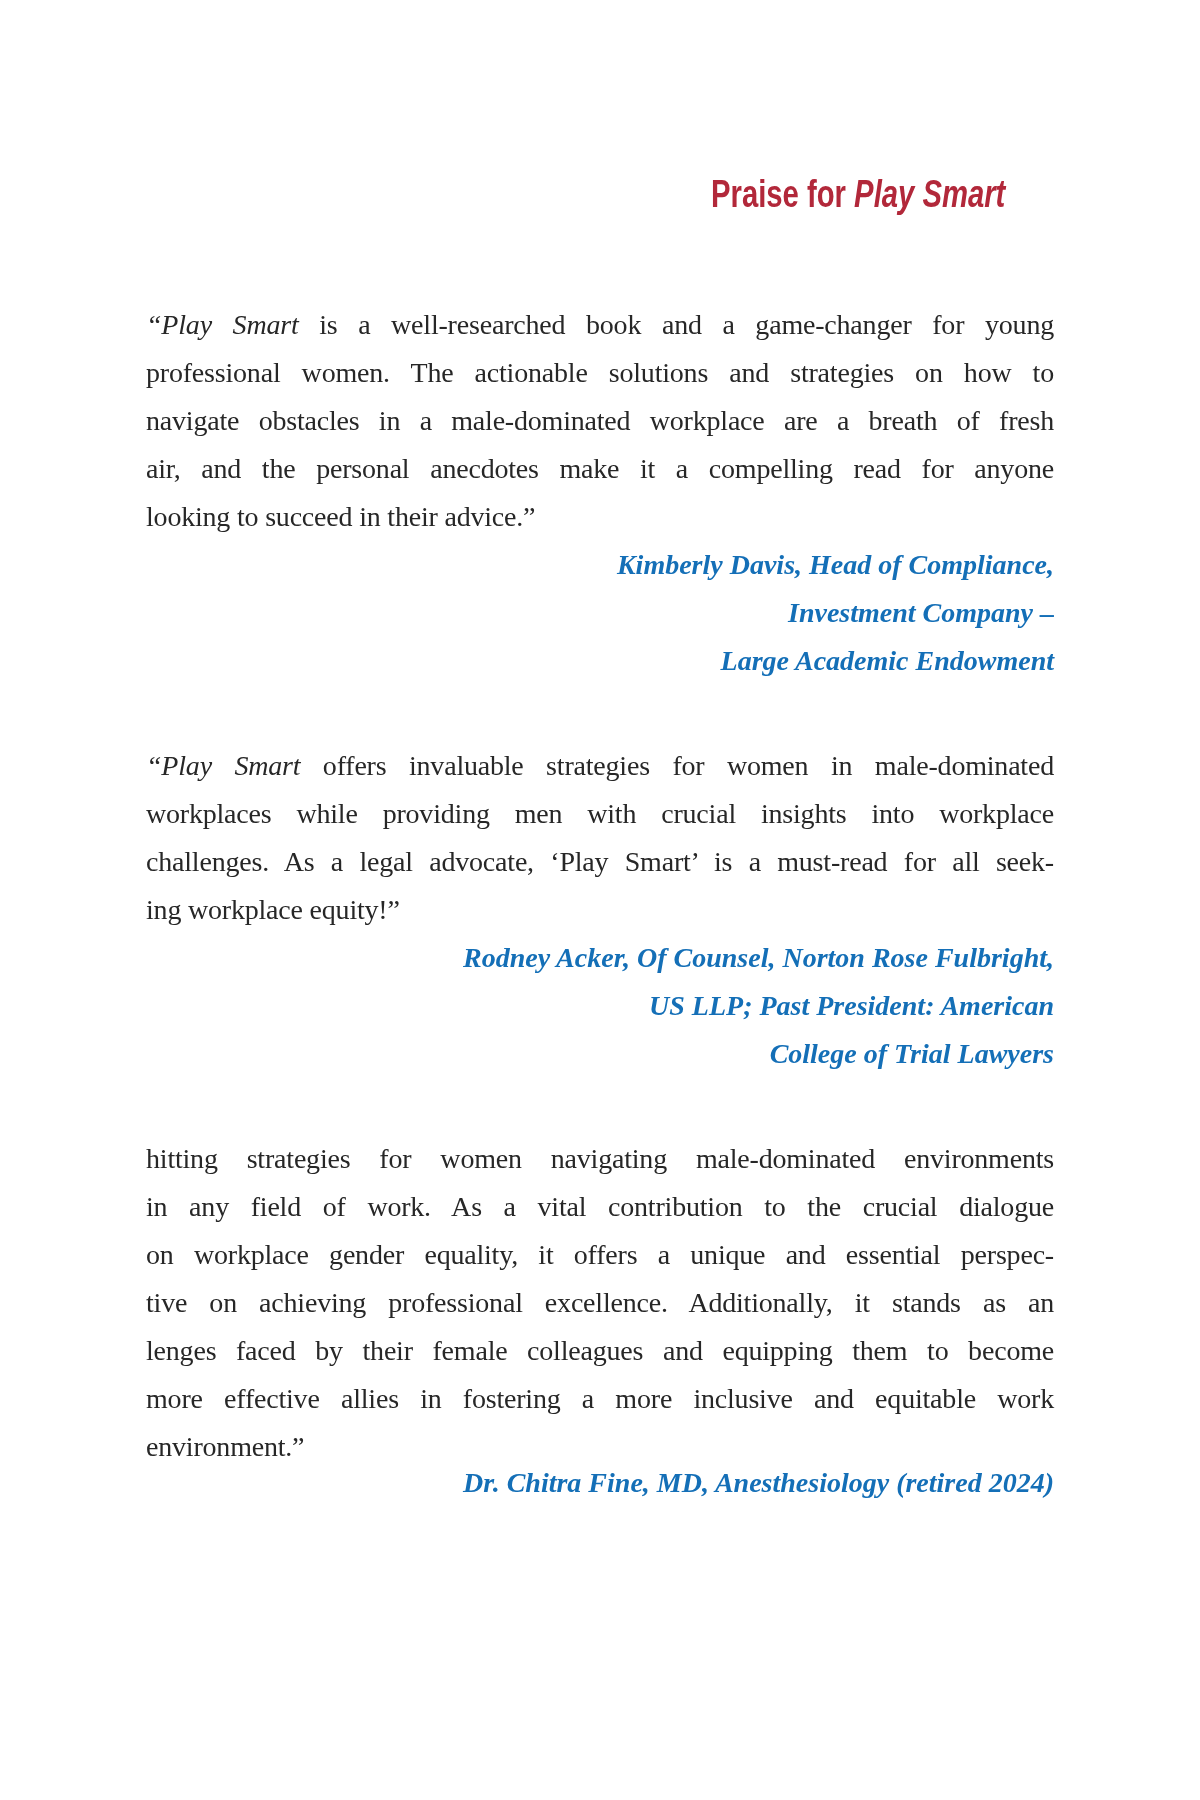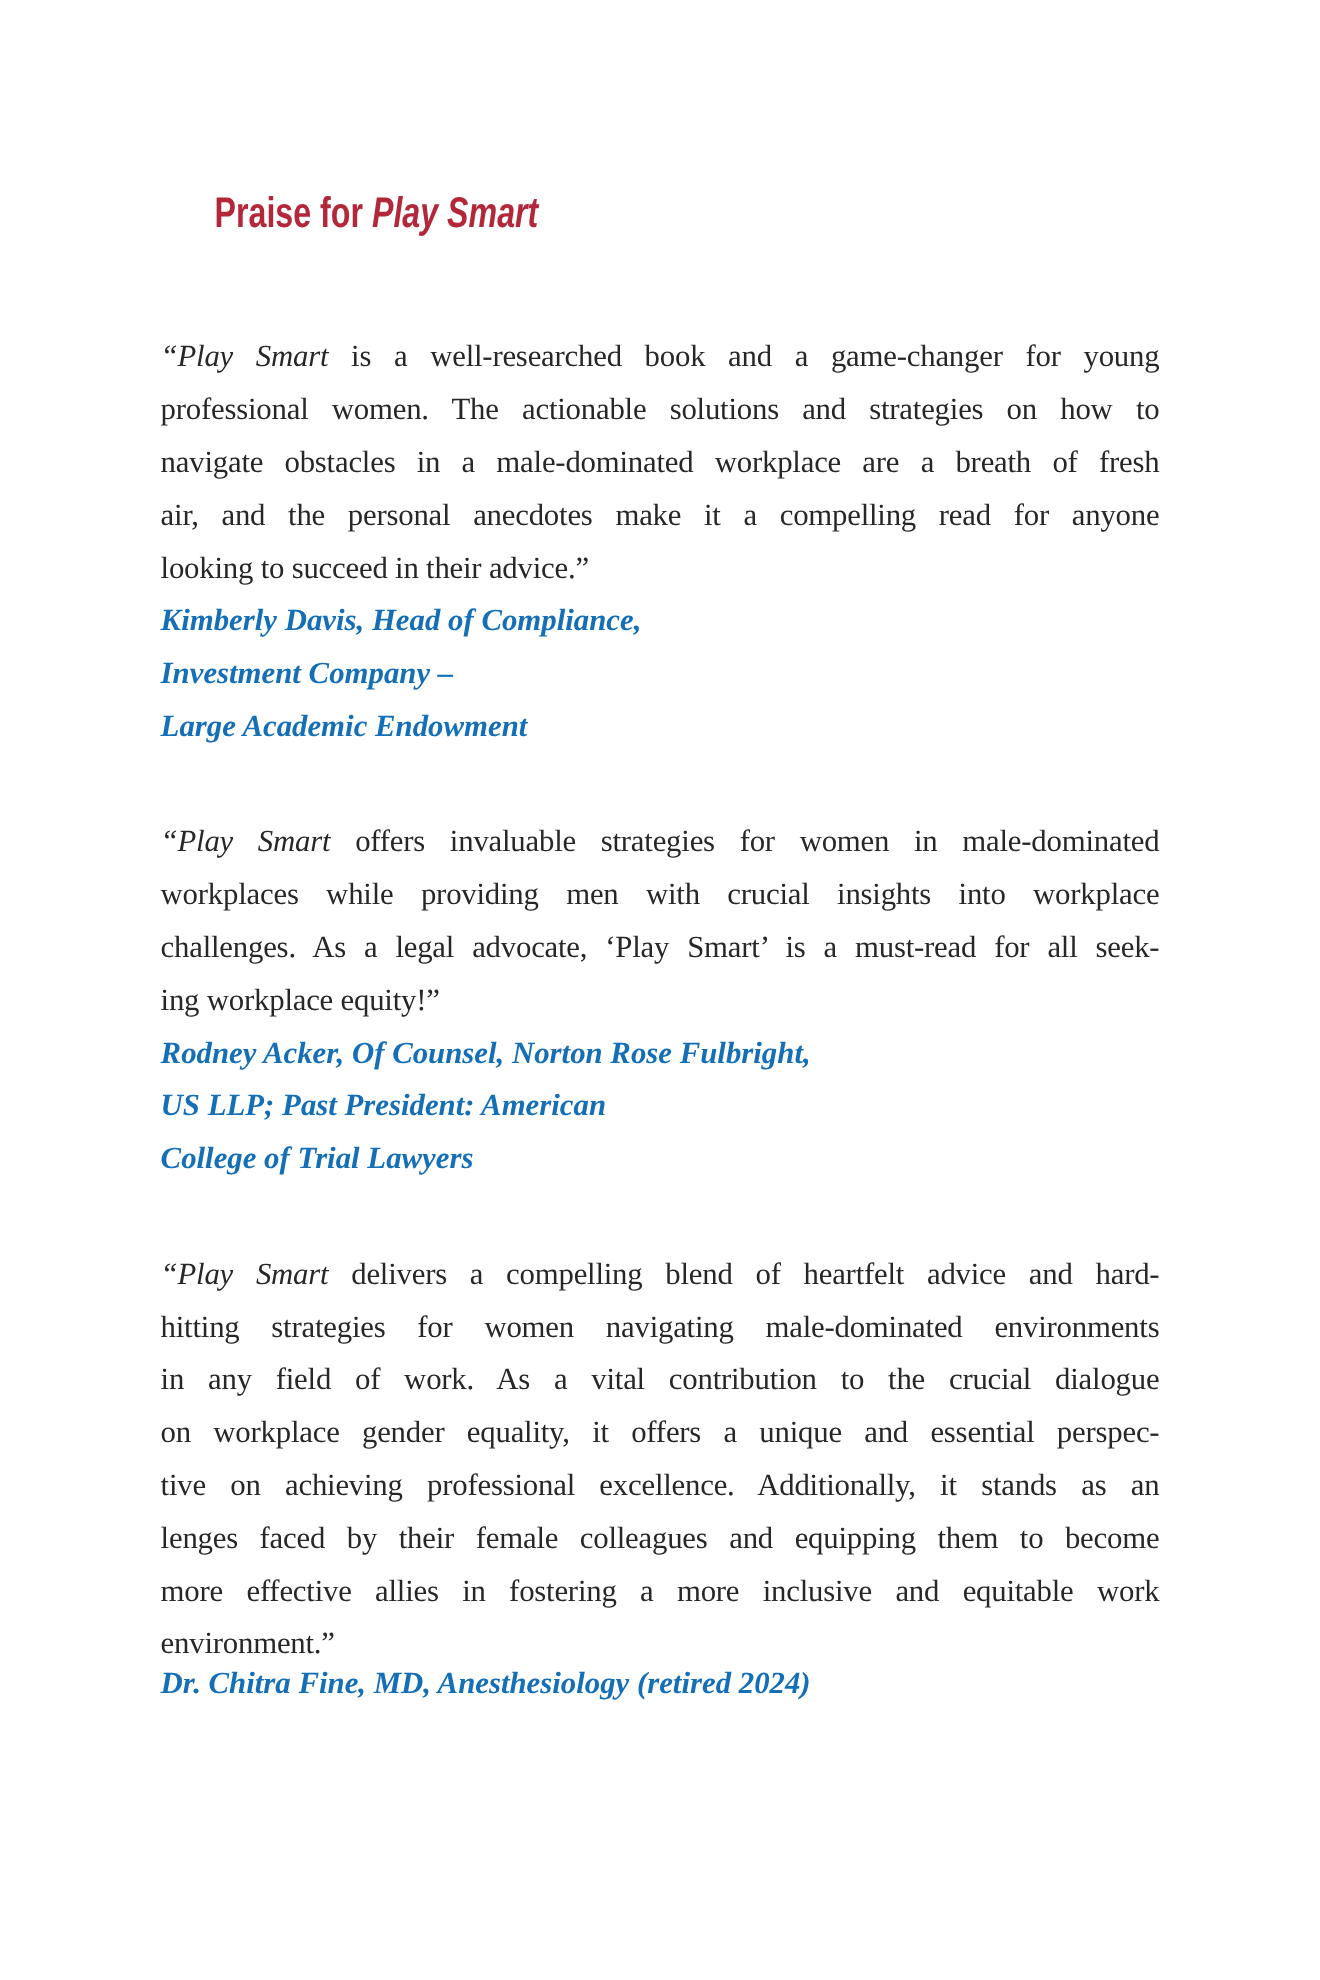--- a/index.html
+++ b/index.html
@@ -22,21 +22,21 @@
     width: 1200px;
     height: 1800px;
     padding: 170px 146px 0 146px;
   }
   .content { width: 908px; }
 
   
   .title {
     height: 48px;
     line-height: 48px;
-    text-align: left;
+    text-align: right;
     white-space: nowrap;
   }
   .title-inner {
     display: inline-block;
     transform: scaleX(0.75);
     transform-origin: 50% 50%;
     font-family: "Liberation Sans", sans-serif;
     font-weight: 700;
     font-size: 39px;
     color: var(--red);
@@ -60,20 +60,21 @@
   .quote-line.last { text-align-last: left; }
   .quote-line .ital { font-style: italic; }
 
   .attribution { margin-top: 0; }
   .quote-block:last-child .attribution { margin-top: -12px; }
   .attribution-line {
     font-size: 28px;
     line-height: 48px;
     font-weight: 700;
     font-style: italic;
+    text-align: right;
     color: var(--blue);
     letter-spacing: 0px;
   }
 </style>
 </head>
 <body>
 
 <div class="page">
   <div class="content">
 
@@ -99,21 +100,20 @@
           <div class="quote-line"><span>workplaces while providing men with crucial insights into workplace</span></div>
           <div class="quote-line"><span>challenges. As a legal advocate, ‘Play Smart’ is a must-read for all seek-</span></div>
           <div class="quote-line last"><span>ing workplace equity!”</span></div>
           <div class="attribution">
             <div class="attribution-line">Rodney Acker, Of Counsel, Norton Rose Fulbright,</div>
             <div class="attribution-line">US LLP; Past President: American</div>
             <div class="attribution-line">College of Trial Lawyers</div>
           </div>
         </div>
         <div class="quote-block">
-          <div class="quote-line"><span class="ital">“Play Smart</span><span> delivers a compelling blend of heartfelt advice and hard-</span></div>
           <div class="quote-line"><span>hitting strategies for women navigating male-dominated environments</span></div>
           <div class="quote-line"><span>in any field of work. As a vital contribution to the crucial dialogue</span></div>
           <div class="quote-line"><span>on workplace gender equality, it offers a unique and essential perspec-</span></div>
           <div class="quote-line"><span>tive on achieving professional excellence. Additionally, it stands as an</span></div>
           <div class="quote-line"><span>lenges faced by their female colleagues and equipping them to become</span></div>
           <div class="quote-line"><span>more effective allies in fostering a more inclusive and equitable work</span></div>
           <div class="quote-line last"><span>environment.”</span></div>
           <div class="attribution">
             <div class="attribution-line">Dr. Chitra Fine, MD, Anesthesiology (retired 2024)</div>
           </div>

